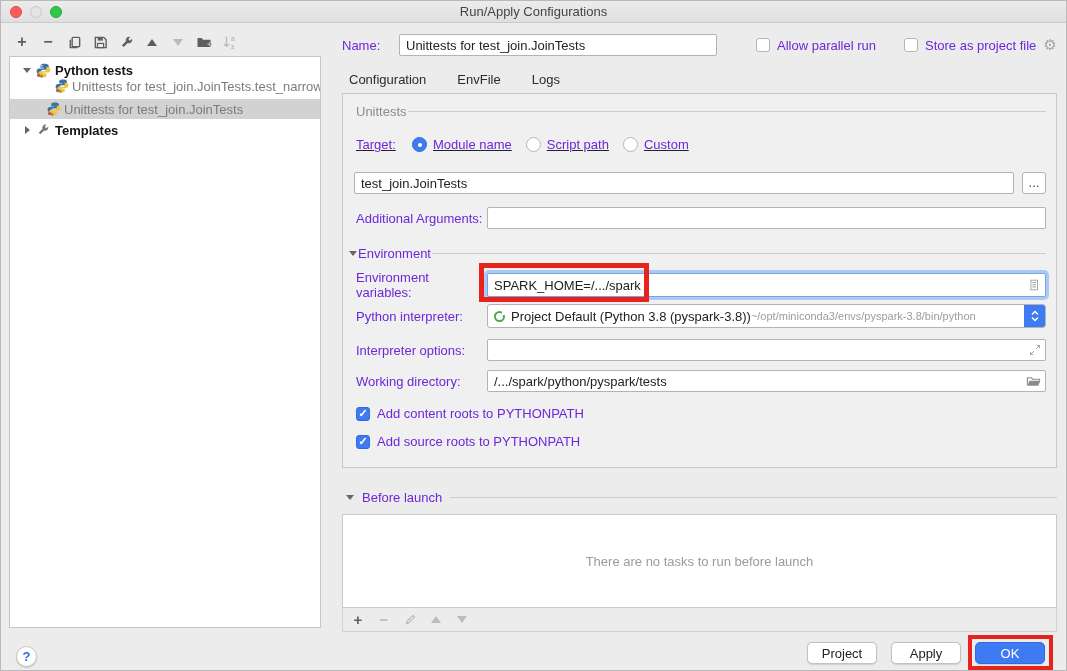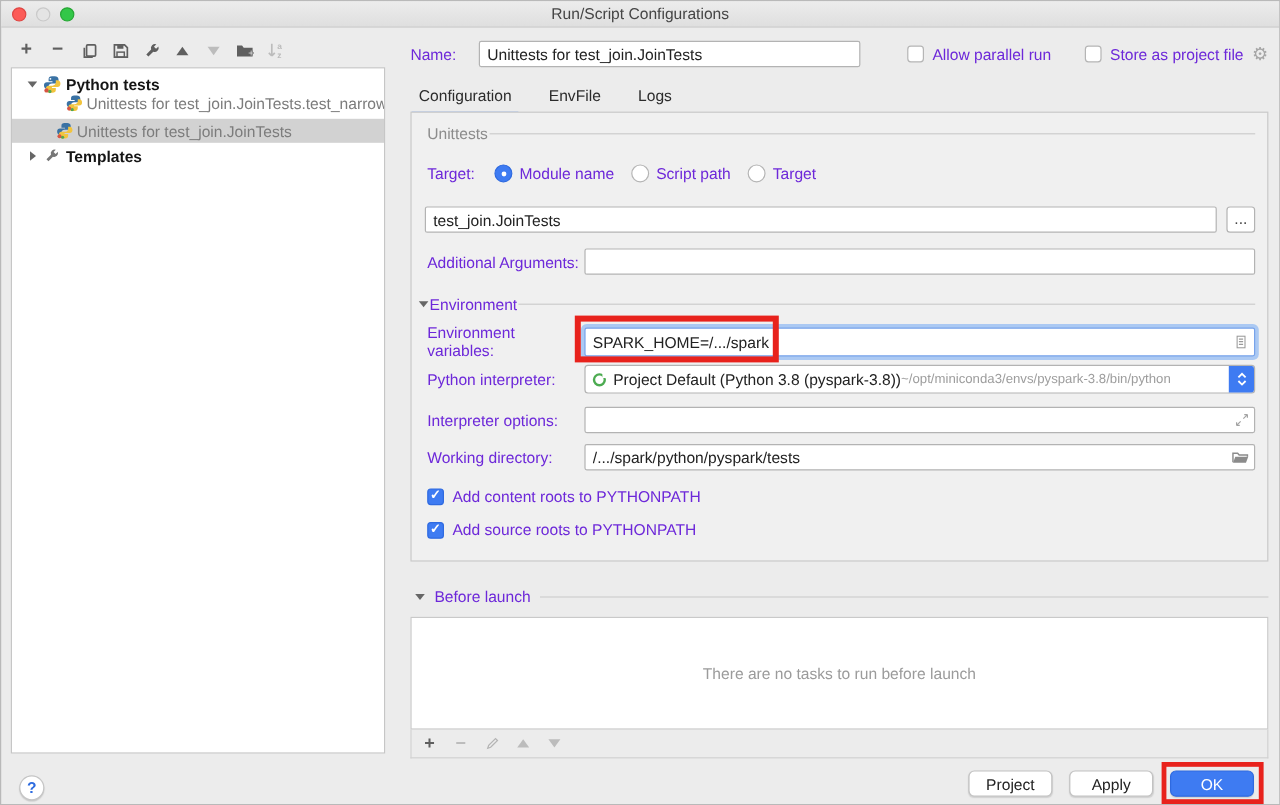--- a/index.html
+++ b/index.html
@@ -101,21 +101,21 @@
 <body>
 
 <div class="window">
 
   <div class="titlebar">
     <div class="lights">
       <div class="light close"></div>
       <div class="light min"></div>
       <div class="light zoom"></div>
     </div>
-    <span>Run/Script Configurations</span>
+    <span>Run/Apply Configurations</span>
   </div>
 
   <div class="main-toolbar">
     <span class="tbicon">+</span>
     <span class="tbicon">−</span>
     <span class="tbicon">
       <svg width="15" height="15" viewBox="0 0 16 16">
           <rect x="5.5" y="2.5" width="8" height="10" rx="1" fill="none" stroke="#5f5f5f" stroke-width="1.5"></rect>
           <path d="M3.5 5v8.5H11" fill="none" stroke="#5f5f5f" stroke-width="1.5"></path>
         </svg>
@@ -225,33 +225,33 @@
     <span class="tab">Logs</span>
   </div>
 
   <div class="config">
 
     <div class="abs sep" style="left:13px;top:10px;right:10px;">
       <span class="graylbl">Unittests</span>
       <span class="line"></span>
     </div>
 
-    <div class="abs formrow" style="left:13px;top:43px;right:10px;gap:0;">
+    <div class="abs formrow" style="left:13px;top:43px;right:10px;gap:0;text-decoration:underline;">
       <span class="lbl" style="width:56px;">Target:</span>
       <span class="chk-item" style="gap:6px;">
         <span class="radio sel"></span>
         <span class="lbl">Module name</span>
       </span>
       <span class="chk-item" style="gap:6px;margin-left:14px;">
         <span class="radio"></span>
         <span class="lbl">Script path</span>
       </span>
       <span class="chk-item" style="gap:6px;margin-left:14px;">
         <span class="radio"></span>
-        <span class="lbl">Target</span>
+        <span class="lbl">Custom</span>
       </span>
     </div>
 
     <div class="abs formrow" style="left:11px;top:78px;right:10px;">
       <input class="txt" style="flex: 1 1 0%;" value="test_join.JoinTests">
       <span class="dots-btn">...</span>
     </div>
 
     <div class="abs formrow" style="left:13px;top:113px;right:10px;">
       <span class="lbl flabel">Additional Arguments:</span>

